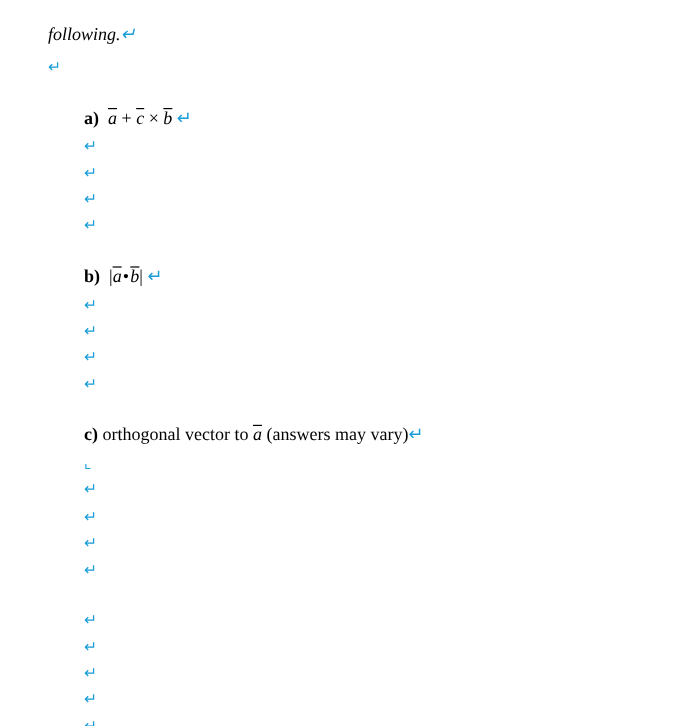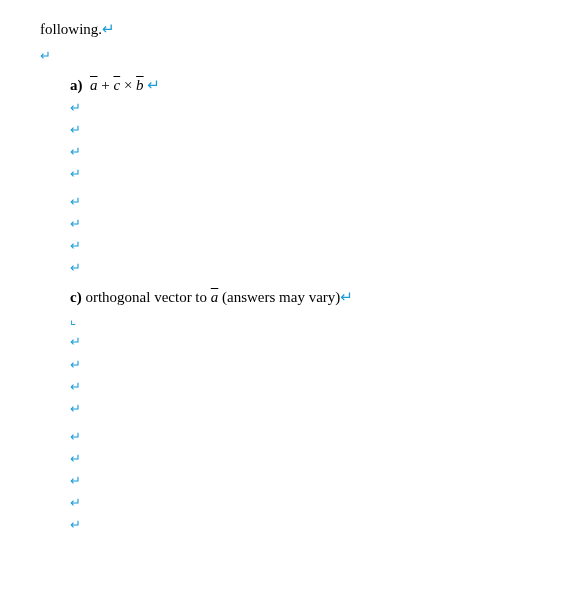--- a/index.html
+++ b/index.html
@@ -23,29 +23,30 @@
     }
 
     .problem-header {
       line-height: 1.5;
       margin-bottom: 4px;
     }
 
     .problem-header .indent {
       display: block;
       padding-left: 20px;
+      font-style: italic;
     }
 
     .sub-parts {
       padding-left: 50px;
       margin-top: 2px;
     }
 
     .part {
-      margin-top: 6px;
+      margin-top: 20px;
     }
 
     .part-label {
       font-weight: normal;
       line-height: 1.6;
     }
 
     .part-lines {
       margin-top: 0px;
     }
@@ -103,20 +104,25 @@
       </div>
       <div class="part-lines">
         <span class="arrow-line blue-arrow">↵</span>
         <span class="arrow-line blue-arrow">↵</span>
         <span class="arrow-line blue-arrow">↵</span>
         <span class="arrow-line blue-arrow">↵</span>
       </div>
     </div>
 
     <div class="part">
+      <div class="part-label">
+        <strong>b)</strong>&nbsp;
+        <span class="brackets">|</span><span class="overbar">a</span><span class="dot-op">•</span><span class="overbar">b</span><span class="brackets">|</span>
+        <span class="blue-arrow">↵</span>
+      </div>
       <div class="part-lines">
         <span class="arrow-line blue-arrow">↵</span>
         <span class="arrow-line blue-arrow">↵</span>
         <span class="arrow-line blue-arrow">↵</span>
         <span class="arrow-line blue-arrow">↵</span>
       </div>
     </div>
 
     <div class="part">
       <div class="part-label">

